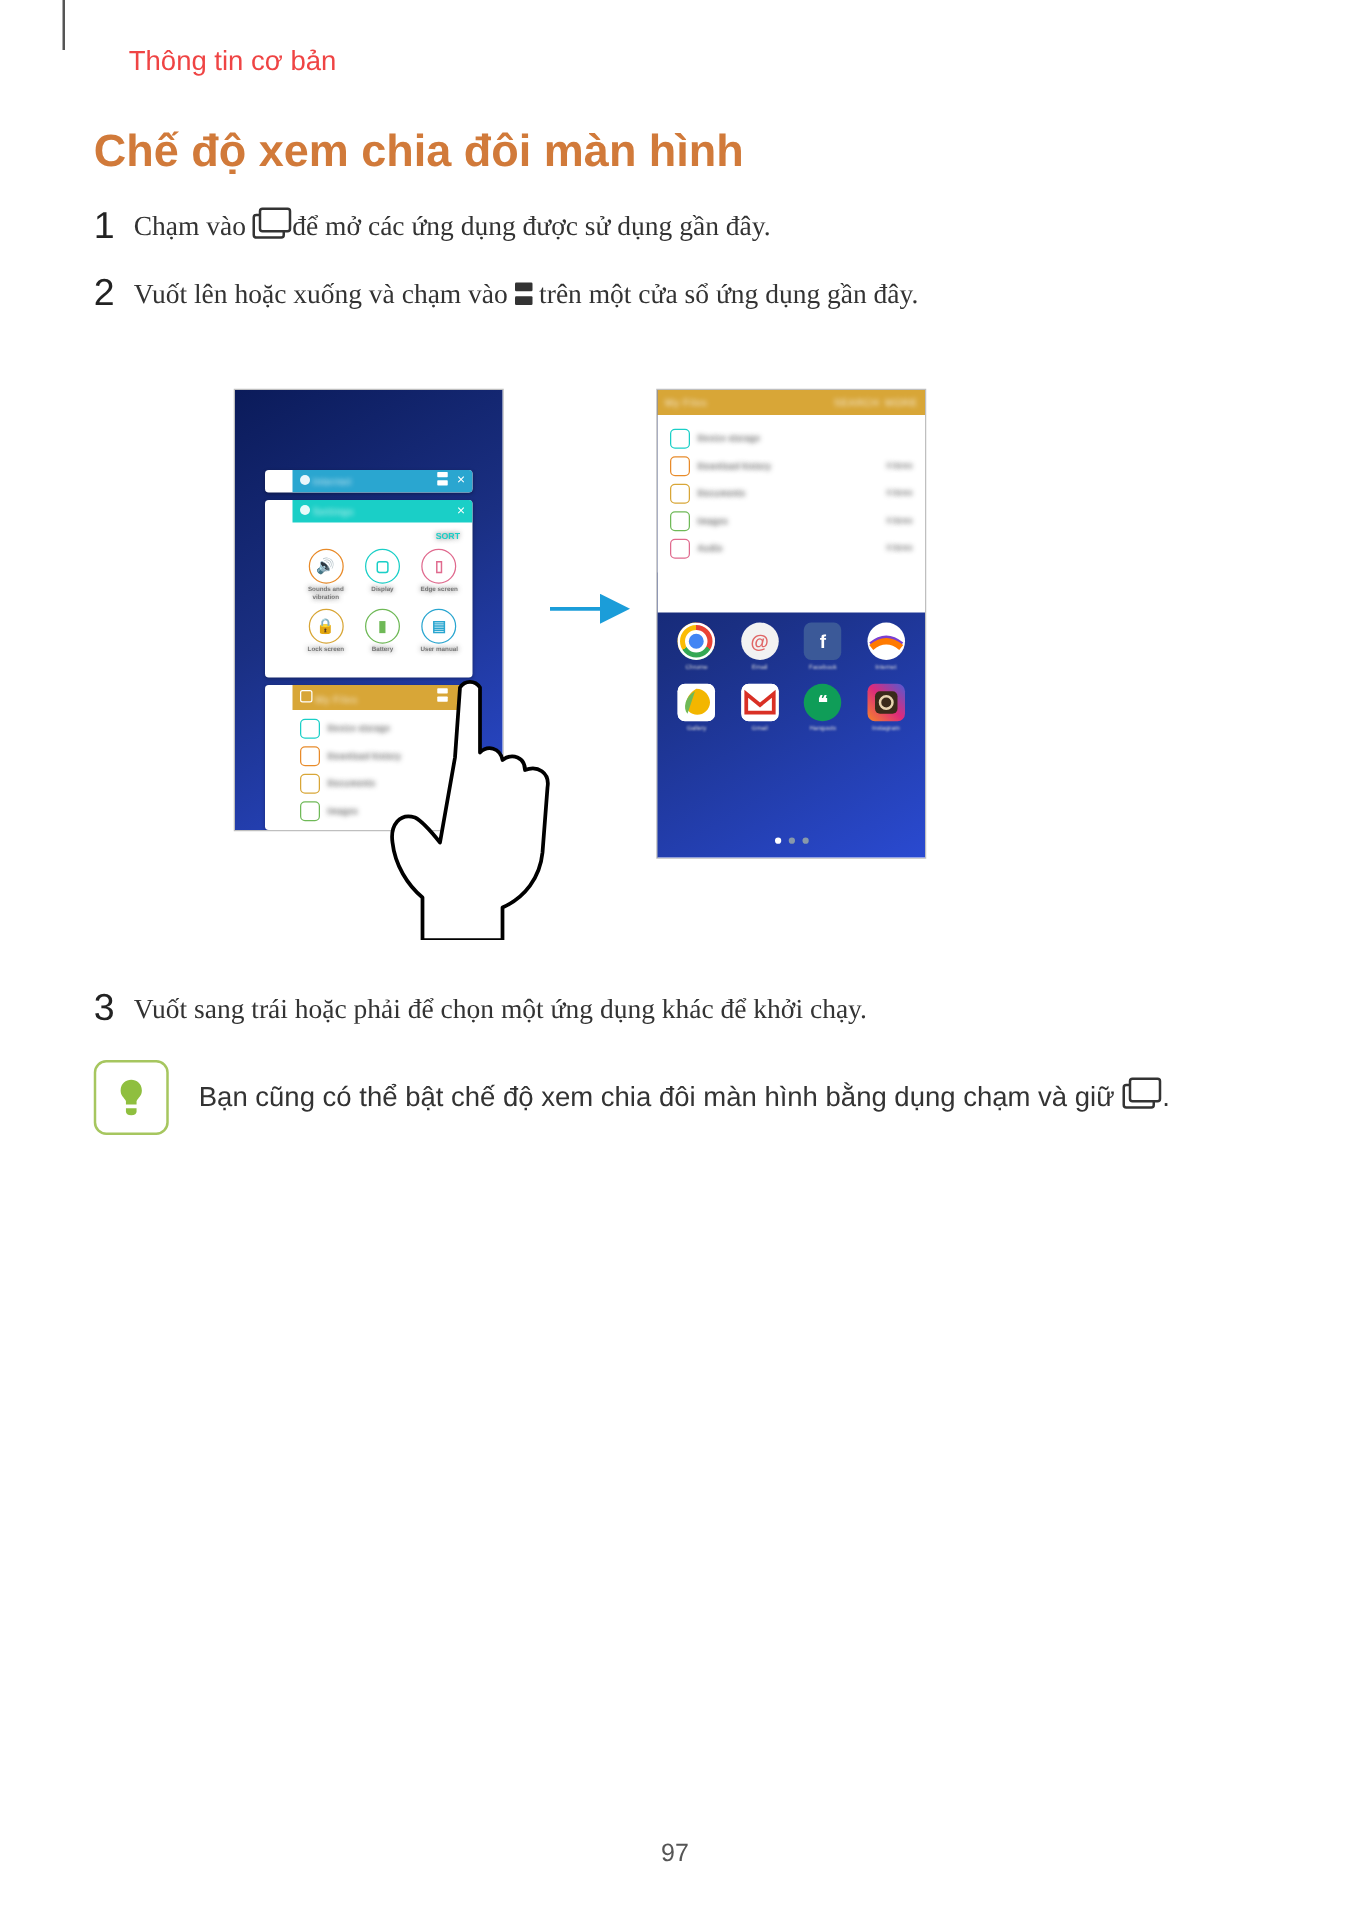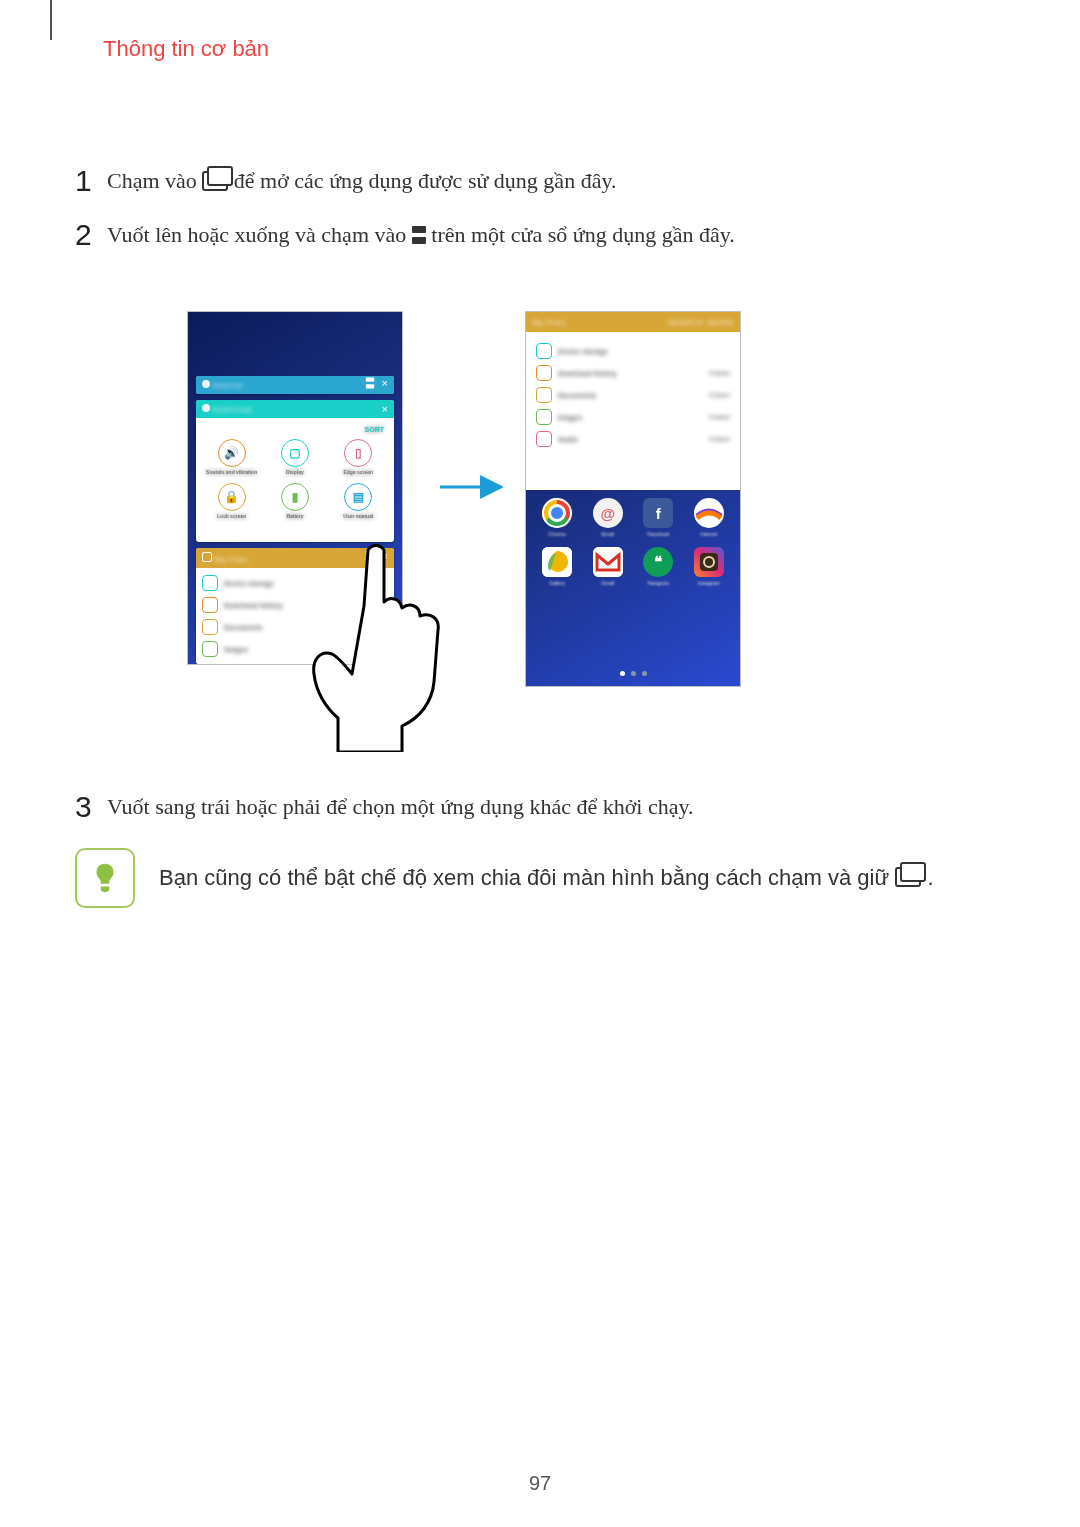--- a/index.html
+++ b/index.html
@@ -28,21 +28,21 @@
 
   
   .figure{position:absolute;left:188px;top:312px;width:700px;height:440px;}
   .phone{position:absolute;width:214px;height:352px;background:linear-gradient(150deg,#0b1b5a 0%,#1a2f82 45%,#2a4ad1 100%);overflow:hidden;box-shadow:0 0 0 1px #bfbfbf;}
   .phoneL{left:0;top:0;}
   .phoneR{left:338px;top:0;height:374px;}
   .titlebar{height:20px;background:#d8a637;display:flex;justify-content:flex-end;align-items:center;padding:0 6px;font-size:8px;color:#fff;}
   .titlebar.pad{justify-content:space-between;}
   .blur{color:transparent;text-shadow:0 0 4px rgba(255,255,255,.95);font-weight:400;letter-spacing:.5px;}
   .blur-dark{color:transparent;text-shadow:0 0 4px rgba(80,80,80,.9);font-weight:700;}
-  .card{margin:6px 8px 0;background:#fff;border-radius:3px;overflow:hidden;box-shadow:0 1px 3px rgba(0,0,0,.3);}
+  .card{margin:6px 24px 0;background:#fff;border-radius:3px;overflow:hidden;box-shadow:0 1px 3px rgba(0,0,0,.3);padding-left:22px;}
   .card-blue .hdr{height:18px;background:#2aa6d0;display:flex;align-items:center;justify-content:space-between;padding:0 6px;font-size:8px;color:#fff;}
   .card-teal .hdr{height:18px;background:#1acfc7;display:flex;align-items:center;justify-content:space-between;padding:0 6px;font-size:8px;color:#fff;}
   .pill{display:inline-block;width:8px;height:8px;background:#fff;opacity:.9;}
   .x{font-size:11px;line-height:1;}
   .settings-body{padding:8px 6px 6px;min-height:110px;}
   .sort{text-align:right;color:#1acfc7;font-size:7px;font-weight:700;padding-right:4px;}
   .icon-grid{display:grid;grid-template-columns:repeat(3,1fr);gap:6px 4px;margin-top:6px;}
   .sicon{display:flex;flex-direction:column;align-items:center;}
   .scircle{width:26px;height:26px;border:1.5px solid;border-radius:50%;display:flex;align-items:center;justify-content:center;font-size:12px;font-weight:700;}
   .c-orange{border-color:#e88b2a;color:#e88b2a;}
@@ -86,20 +86,21 @@
   .arrow{position:absolute;left:250px;top:160px;width:70px;height:30px;}
   
   .hand{position:absolute;left:110px;top:230px;width:180px;height:210px;}
 </style>
 </head>
 <body>
 
 <div class="page">
   <div class="left-rule"></div>
   <div class="section-runner">Thông tin cơ bản</div>
+  <div class="heading">Chế độ xem chia đôi màn hình</div>
 
   <div class="step step1">
     <div class="num">1</div>
     <div class="txt">
       <span>Chạm vào </span>
       <span class="inline-icon recent-icon"></span>
       <span> để mở các ứng dụng được sử dụng gần đây.</span>
     </div>
   </div>
 
@@ -117,21 +118,21 @@
     <div class="phone phoneL">
       <div style="height:58px;"></div>
       <div class="card card-blue">
         <div class="hdr">
           <span><span class="pill" style="border-radius:50%"></span>&nbsp;<span class="blur">Internet</span></span>
           <span><span class="split-glyph" style="transform:scale(.6);filter:invert(1) brightness(2)"></span>&nbsp;&nbsp;<span class="x">×</span></span>
         </div>
       </div>
       <div class="card card-teal">
         <div class="hdr">
-          <span><span class="pill" style="border-radius:50%"></span>&nbsp;<span class="blur">Download</span></span>
+          <span><span class="pill" style="border-radius:50%"></span>&nbsp;<span class="blur">Settings</span></span>
           <span class="x">×</span>
         </div>
         <div class="settings-body">
           <div class="sort blur-dark">SORT</div>
           <div class="icon-grid">
             <div class="sicon">
                 <div class="scircle c-orange">🔊</div>
                 <div class="slabel blur-dark">Sounds and vibration</div>
               </div>
             <div class="sicon">
@@ -295,20 +296,20 @@
     <div class="txt"><span>Vuốt sang trái hoặc phải để chọn một ứng dụng khác để khởi chạy.</span></div>
   </div>
 
   <div class="note-row">
     <div class="note-badge">
       <svg viewBox="0 0 24 24">
           <path d="M12 2 C15 2 18 4 18 8 C18 11 16 12 15 14 L15 16 L9 16 L9 14 C8 12 6 11 6 8 C6 4 9 2 12 2 Z M9 18 L15 18 L15 20 C15 21 14 22 12 22 C10 22 9 21 9 20 Z" fill="#8fbf3f"></path>
         </svg>
     </div>
     <div class="note-text">
-      <span>Bạn cũng có thể bật chế độ xem chia đôi màn hình bằng cách chạm và giữ </span>
+      <span>Bạn cũng có thể bật chế độ xem chia đôi màn hình bằng dụng chạm và giữ </span>
       <span class="inline-icon recent-icon"></span>
       <span>.</span>
     </div>
   </div>
 
   <div class="page-num">97</div>
 </div>
 
 </body></html>

